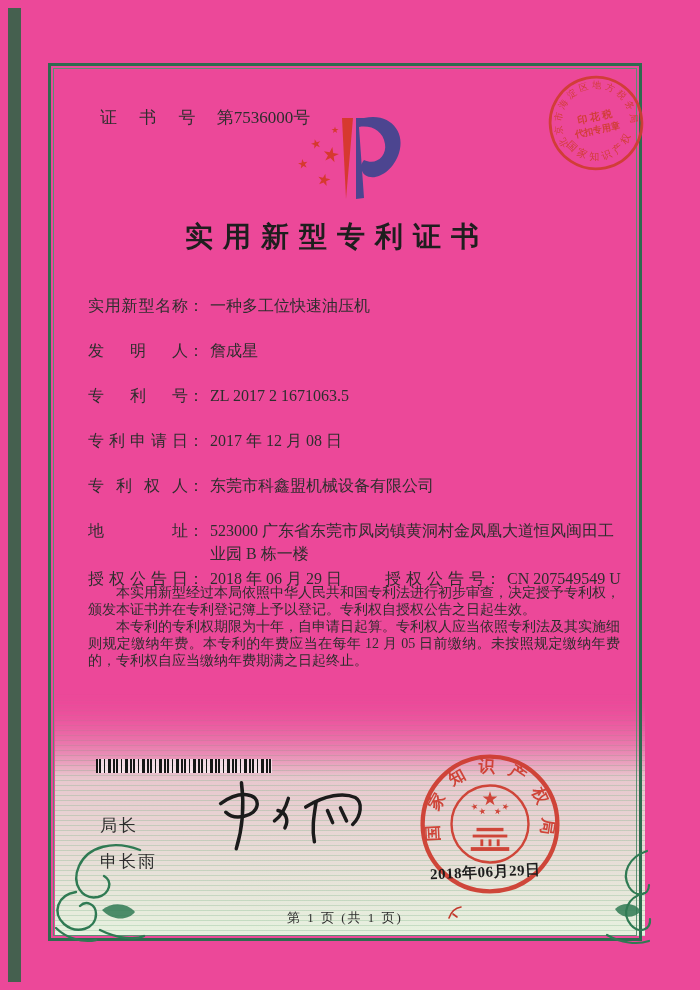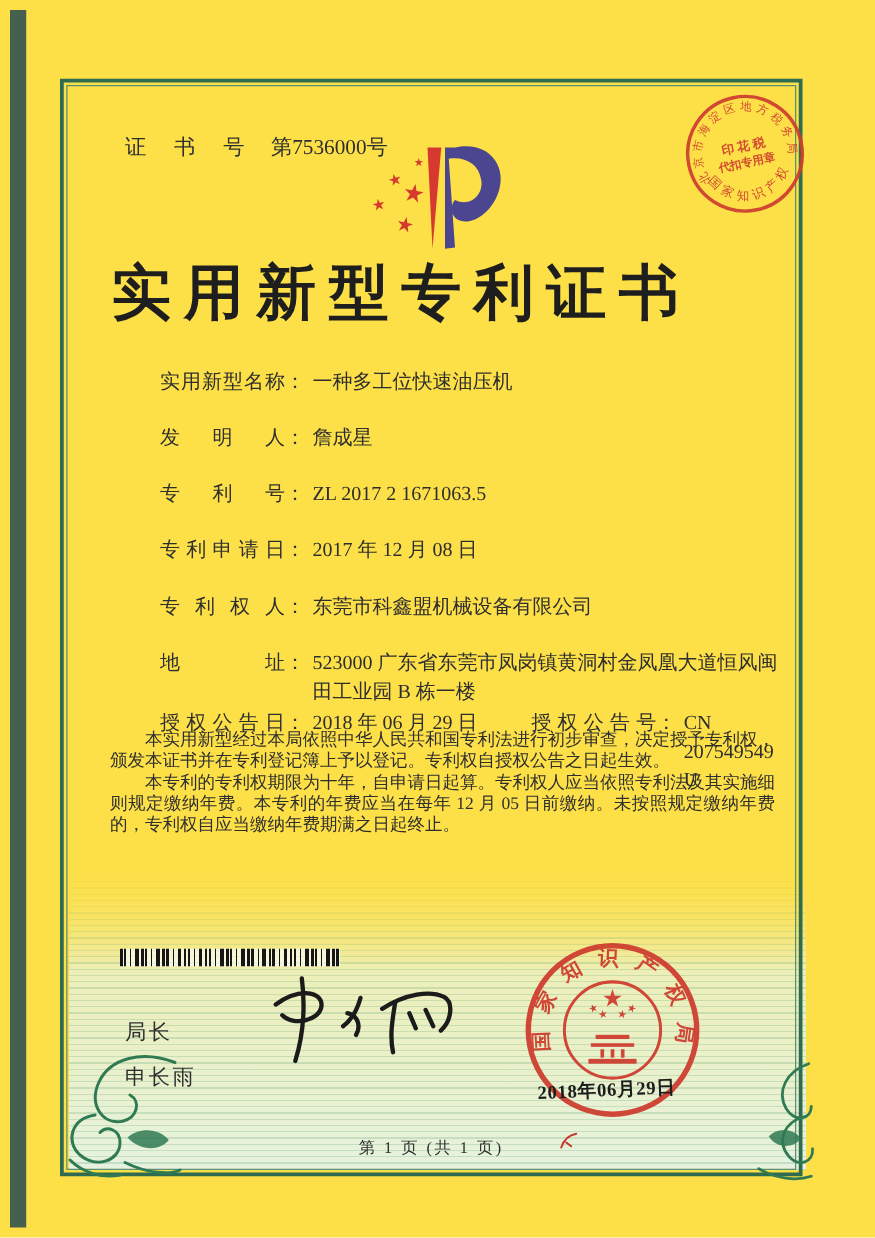--- a/index.html
+++ b/index.html
@@ -1,33 +1,33 @@
 <!DOCTYPE html>
 <html><head>
 <meta charset="utf-8">
 <style>
   html,body{margin:0;padding:0;background:#fbfaf6;}
-  .page{position:relative;width:700px;height:990px;background:#fde047;overflow:hidden;
+  .page{position:relative;width:700px;height:990px;background:#ec4899;overflow:hidden;
         font-family:"Liberation Serif","DejaVu Serif",serif;color:#2e2e2e;}
   .strip{position:absolute;left:8px;top:8px;width:13px;height:974px;background:#45604f;z-index:1;}
   .frame{position:absolute;left:48px;top:63px;width:594px;height:878px;border:3px solid #2e6b4f;z-index:2;box-sizing:border-box;}
   .frame-inner{position:absolute;left:2px;top:2px;right:2px;bottom:2px;border:1px solid #5a8f72;}
   .band{position:absolute;left:55px;top:690px;width:590px;height:246px;z-index:1;
         background:
           repeating-linear-gradient(180deg, rgba(118,178,132,0.30) 0 1px, rgba(255,255,255,0) 1px 5px),
           linear-gradient(180deg, rgba(231,243,224,0) 0, rgba(231,243,224,0.75) 90px, #e6f2df 100%);
         -webkit-mask-image:linear-gradient(180deg, transparent 0, #000 85px);
         mask-image:linear-gradient(180deg, transparent 0, #000 85px);}
   .certno{position:absolute;left:100px;top:106px;z-index:3;font-size:17px;}
   .certno .pre{letter-spacing:9px;}
   .certno .num{margin-left:8px;}
-  .title{position:absolute;left:48px;top:202px;width:536px;margin:0;text-align:center;z-index:3;
-         font-size:48px;font-weight:700;letter-spacing:10px;text-indent:10px;color:#1e1e1e;}
+  .title{position:absolute;left:48px;top:202px;width:536px;margin:16px;text-align:center;z-index:3;
+         font-size:28px;font-weight:700;letter-spacing:10px;text-indent:10px;color:#1e1e1e;}
   .fields{position:absolute;left:88px;top:294px;width:534px;z-index:3;font-size:16px;}
-  .row{display:flex;line-height:23px;margin-bottom:22px;margin-left:40px;}
+  .row{display:flex;line-height:23px;margin-bottom:22px;}
   .row .lab{display:inline-block;width:100px;text-align:justify;text-align-last:justify;flex:none;}
   .row .colon{flex:none;margin-right:6px;}
   .row .val{flex:1;}
   .row.addr{margin-bottom:0;}
   .row.addr .val{max-width:405px;}
   .row.last{position:relative;margin-top:2px;}
   .pair2{position:absolute;left:297px;top:0;display:flex;justify-content:flex-end;}
   .pair2 .lab{width:100px;display:inline-block;text-align:justify;text-align-last:justify;}
   .body{position:absolute;left:88px;top:584px;width:532px;z-index:3;font-size:14px;line-height:17px;text-align:justify;}
   .body p{margin:0;text-indent:2em;}

